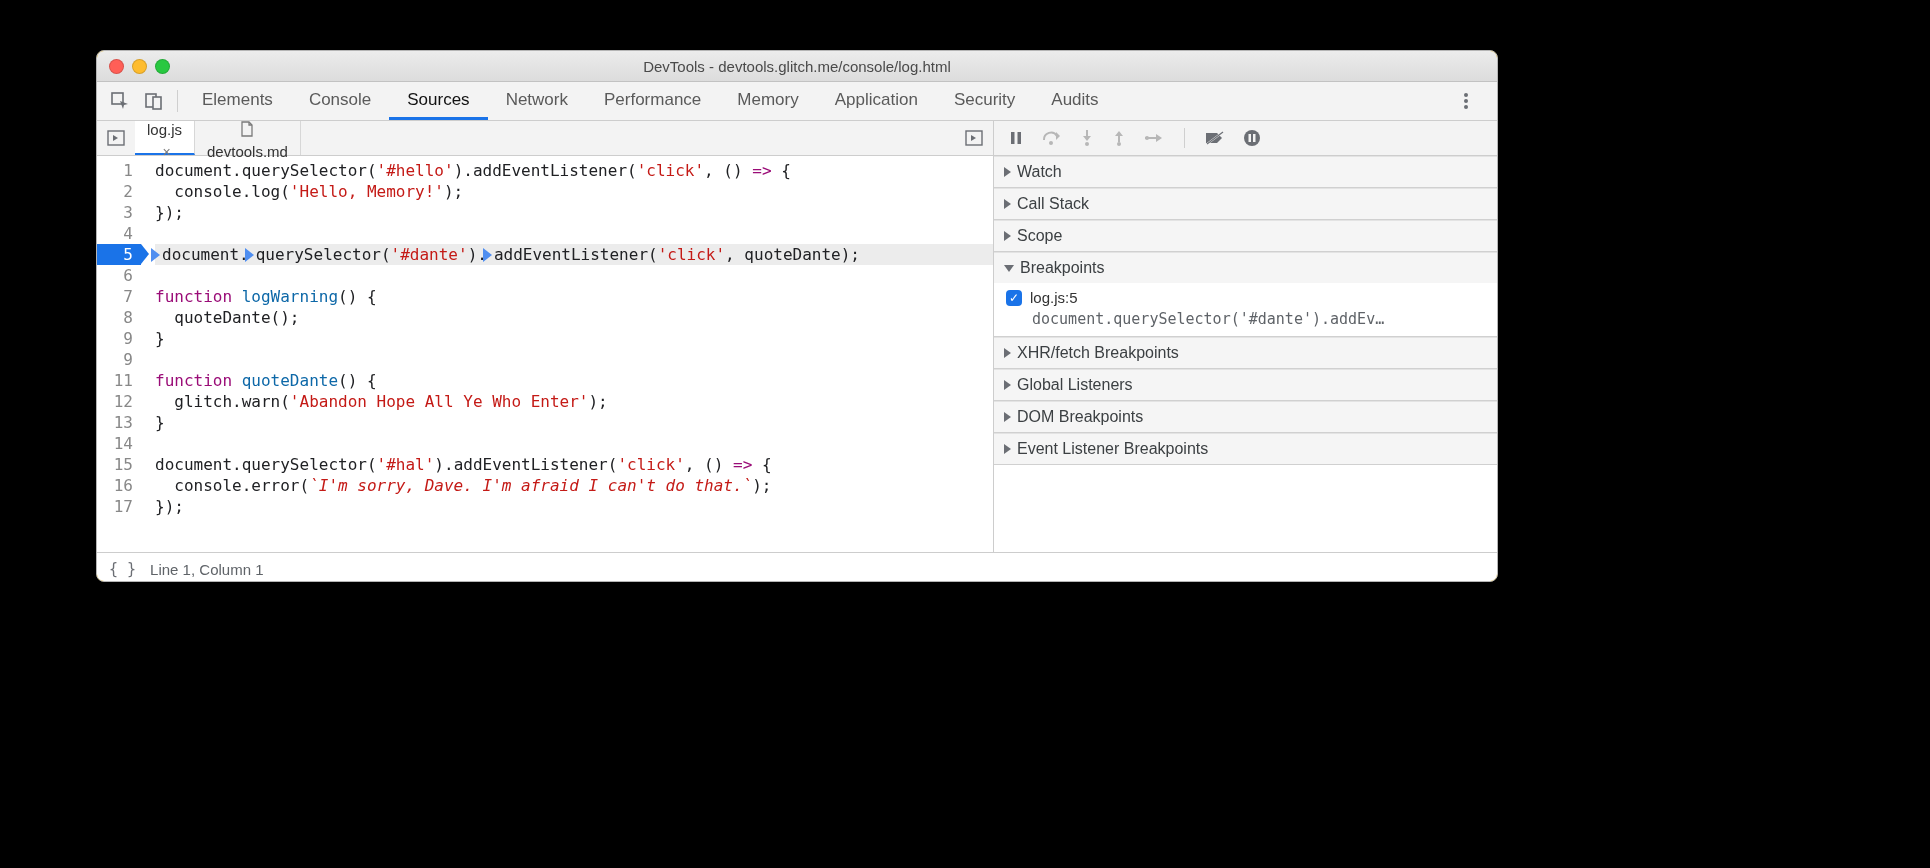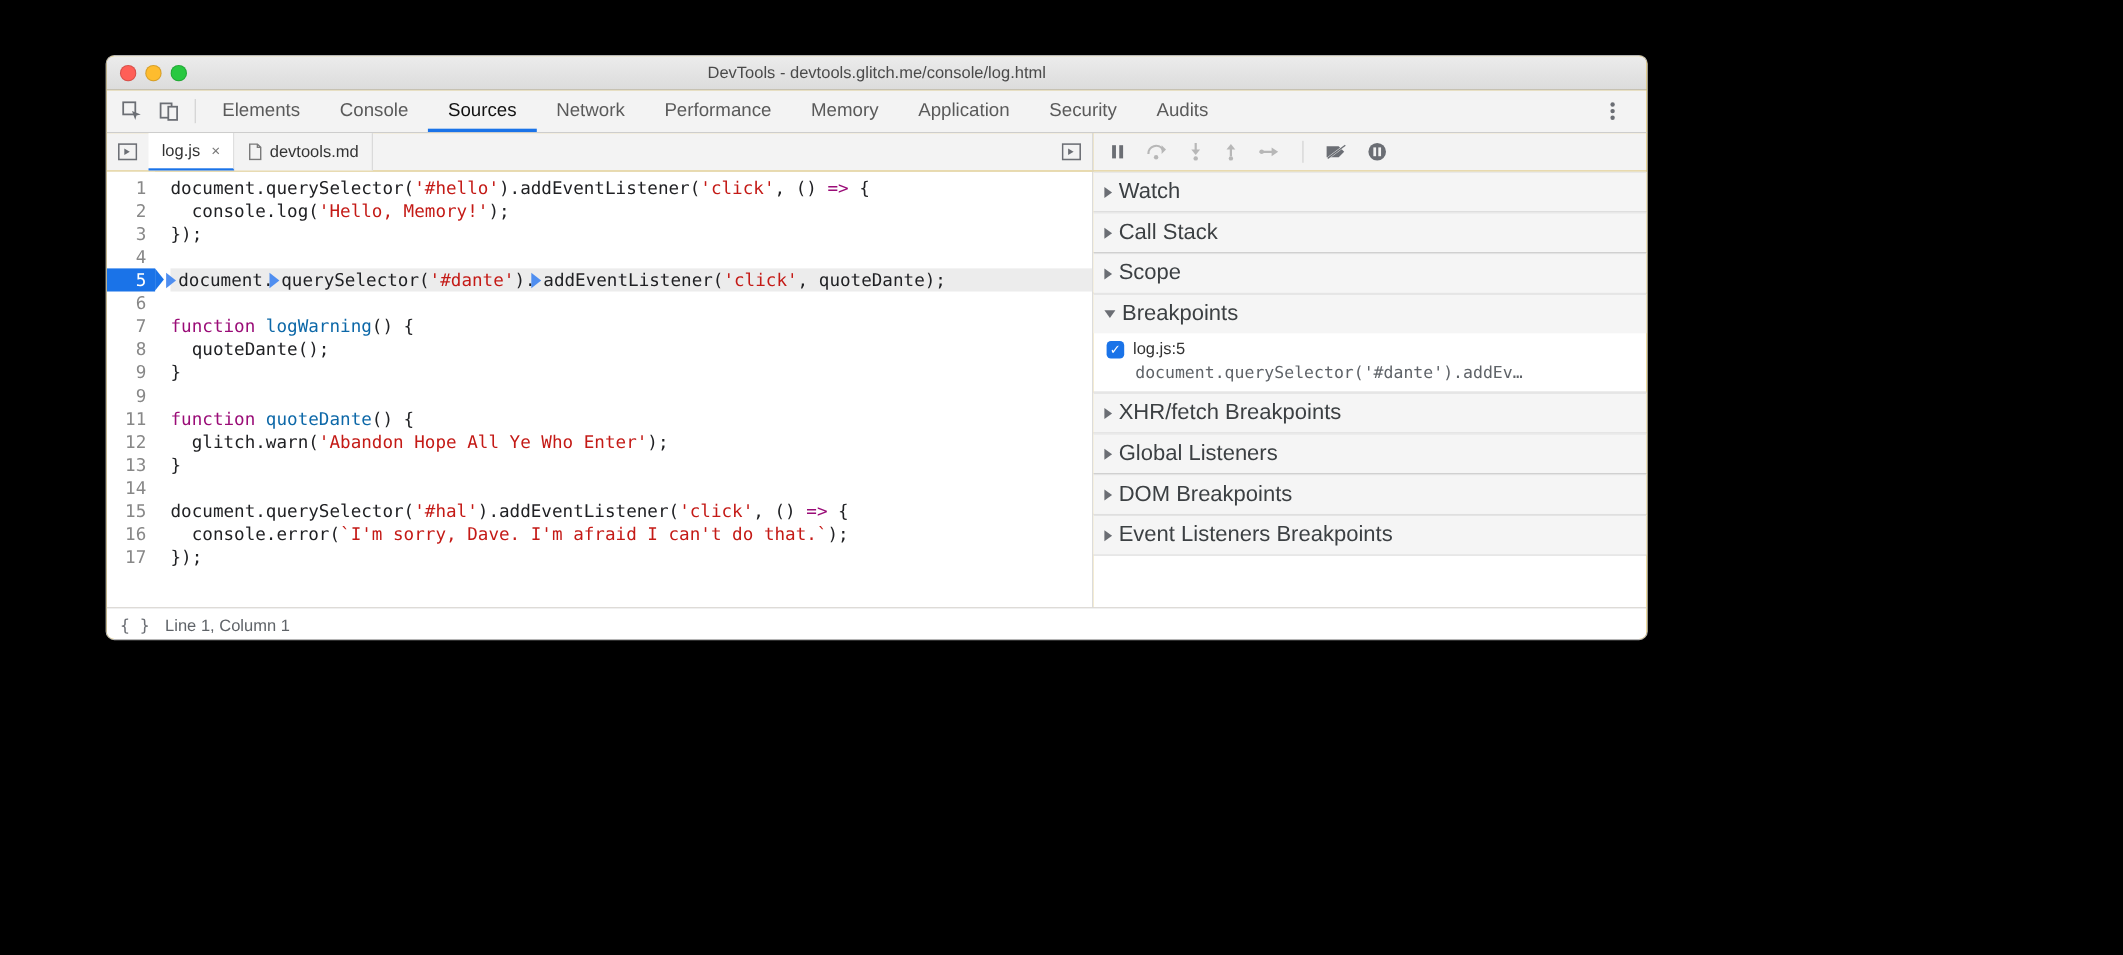--- a/index.html
+++ b/index.html
@@ -87,20 +87,21 @@
     border-right:1px solid var(--grey-border);
     background:#f3f3f3;
   }
   .filebar .run-icon{width:38px;display:flex;align-items:center;justify-content:center;color:var(--icon-grey);}
   .filetab{
     display:flex;align-items:center;gap:6px;
     padding:0 12px;font-size:15px;color:#333;
     border-right:1px solid #d7d7d7;
     background:#f3f3f3;
     position:relative;
+    flex-direction:column;
   }
   .filetab.active{background:#fff;border-bottom:2px solid var(--active-underline);}
   .filetab .closex{color:#7a7a7a;font-size:14px;margin-left:4px;}
   .file-icon{color:#7a7a7a;}
   .filebar .spacer{flex:1;}
   .filebar .play-right{width:38px;display:flex;align-items:center;justify-content:center;color:var(--icon-grey);}
 
   .dbgbar{
     flex:1;display:flex;align-items:center;gap:18px;
     padding:0 14px;background:#f3f3f3;color:#8e8e8e;
@@ -138,39 +139,39 @@
     border-top:10.5px solid transparent;
     border-bottom:10.5px solid transparent;
     border-left:8px solid var(--bp-blue);
   }
   .codelines{flex:1;padding-top:4px;padding-left:14px;}
   .codelines .ln{height:21px;white-space:pre;}
   .codelines .ln.hl{background:#ececec;}
   .kw{color:var(--code-kw);}
   .str{color:var(--code-str);}
   .fn{color:var(--code-fn);}
-  .tmpl{color:var(--code-str);}
+  .tmpl{color:var(--code-str);font-style:italic;}
   .marker{
     display:inline-block;vertical-align:-2px;
     width:0;height:0;
     border-top:7px solid transparent;
     border-bottom:7px solid transparent;
     border-left:9px solid #4f8ef0;
     margin-right:2px;margin-left:-4px;
   }
 
   
   .sidepanels{flex:1;overflow:auto;background:#fff;}
   .panel{
     border-bottom:1px solid var(--panel-border);
   }
   .panel-hdr{
     background:var(--panel-hdr);
     padding:6px 10px;display:flex;align-items:center;gap:6px;
-    font-size:20px;color:#3c4043;
+    font-size:16px;color:#3c4043;
     border-top:1px solid #e3e3e3;
   }
   .tri{display:inline-block;width:0;height:0;}
   .tri.right{border-top:5px solid transparent;border-bottom:5px solid transparent;border-left:7px solid #6b6e74;}
   .tri.down{border-left:5px solid transparent;border-right:5px solid transparent;border-top:7px solid #6b6e74;}
   .bp-item{
     padding:6px 10px 8px 12px;font-size:15px;
   }
   .bp-item .row1{display:flex;align-items:center;gap:8px;color:#333;}
   .chk{
@@ -417,21 +418,21 @@
         </div>
         <div class="panel">
           <div class="panel-hdr">
             <span class="tri right"></span>
             <span>DOM Breakpoints</span>
           </div>
         </div>
         <div class="panel">
           <div class="panel-hdr">
             <span class="tri right"></span>
-            <span>Event Listeners Breakpoints</span>
+            <span>Event Listener Breakpoints</span>
           </div>
         </div>
       </div>
   </div>
 
   <div class="statusbar">
     <span style="font-family:Menlo,monospace;color:#6b6e74;">{ }</span>
     <span>Line 1, Column 1</span>
   </div>
 

